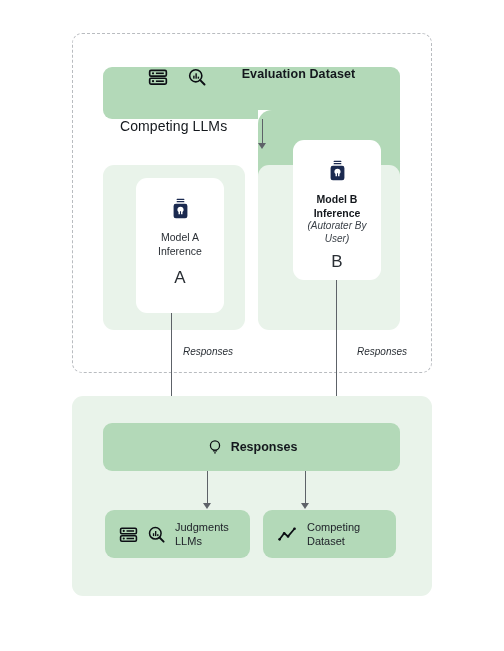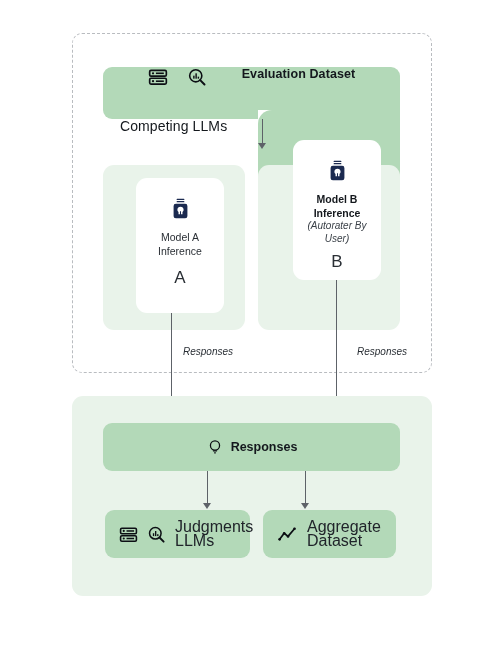--- a/index.html
+++ b/index.html
@@ -208,21 +208,21 @@
     border-radius: 9px;
     display: flex;
     align-items: center;
     gap: 9px;
     padding-left: 14px;
     box-sizing: border-box;
   }
   .chip-judgments { left: 105px; top: 510px; width: 145px; }
   .chip-metrics   { left: 263px; top: 510px; width: 133px; }
   .chip-label {
-    font-size: 16px;
+    font-size: 11px;
     line-height: 14px;
     color: #20242a;
   }
   .vline {
     position: absolute;
     width: 1.3px;
     background: #5d6268;
   }
   .arrowhead {
     position: absolute;
@@ -382,18 +382,18 @@
     <span class="icon">
       <svg width="21" height="21" viewBox="0 0 24 24">
         <polyline points="3,17.5 8.2,10.6 12.6,14.2 20,5.4" fill="none" stroke="#0c0f14" stroke-width="2" stroke-linecap="round" stroke-linejoin="round"></polyline>
         <circle cx="3" cy="17.5" r="1.5" fill="#0c0f14"></circle>
         <circle cx="8.2" cy="10.6" r="1.5" fill="#0c0f14"></circle>
         <circle cx="12.6" cy="14.2" r="1.5" fill="#0c0f14"></circle>
         <circle cx="20" cy="5.4" r="1.5" fill="#0c0f14"></circle>
       </svg>
     </span>
     <span class="chip-label">
-      <span>Aggregate</span><br>
+      <span>Competing</span><br>
       <span>Dataset</span>
     </span>
   </div>
 
 </div>
 
 </body></html>

